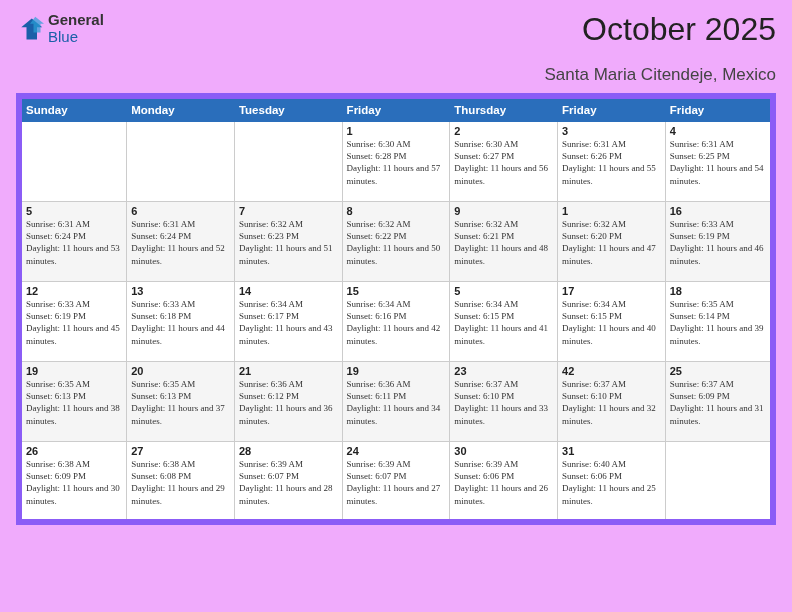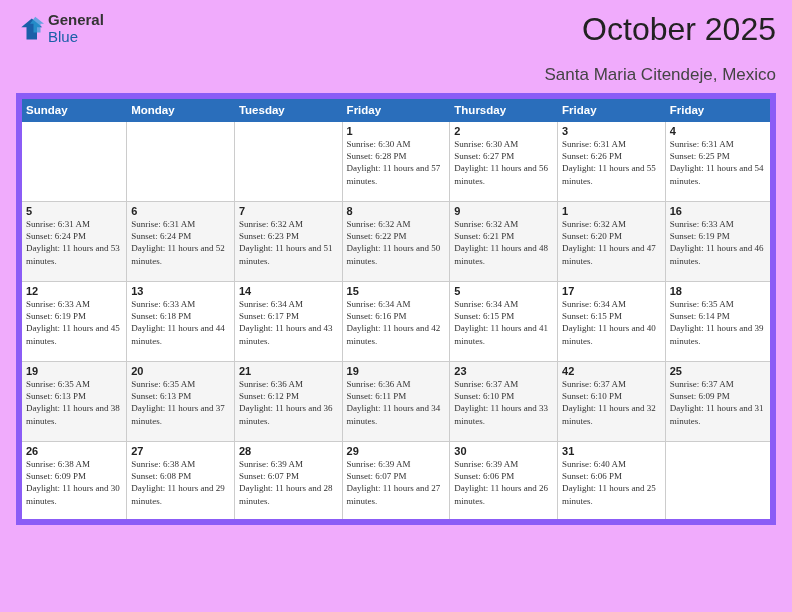--- a/index.html
+++ b/index.html
@@ -266,21 +266,21 @@
           </td>
           <td>
             <span class="day-number">27</span>
             <div class="day-info">Sunrise: 6:38 AM<br>Sunset: 6:08 PM<br>Daylight: 11 hours and 29 minutes.</div>
           </td>
           <td>
             <span class="day-number">28</span>
             <div class="day-info">Sunrise: 6:39 AM<br>Sunset: 6:07 PM<br>Daylight: 11 hours and 28 minutes.</div>
           </td>
           <td>
-            <span class="day-number">29</span>
+            <span class="day-number">24</span>
             <div class="day-info">Sunrise: 6:39 AM<br>Sunset: 6:07 PM<br>Daylight: 11 hours and 27 minutes.</div>
           </td>
           <td>
             <span class="day-number">30</span>
             <div class="day-info">Sunrise: 6:39 AM<br>Sunset: 6:06 PM<br>Daylight: 11 hours and 26 minutes.</div>
           </td>
           <td>
             <span class="day-number">31</span>
             <div class="day-info">Sunrise: 6:40 AM<br>Sunset: 6:06 PM<br>Daylight: 11 hours and 25 minutes.</div>
           </td>

